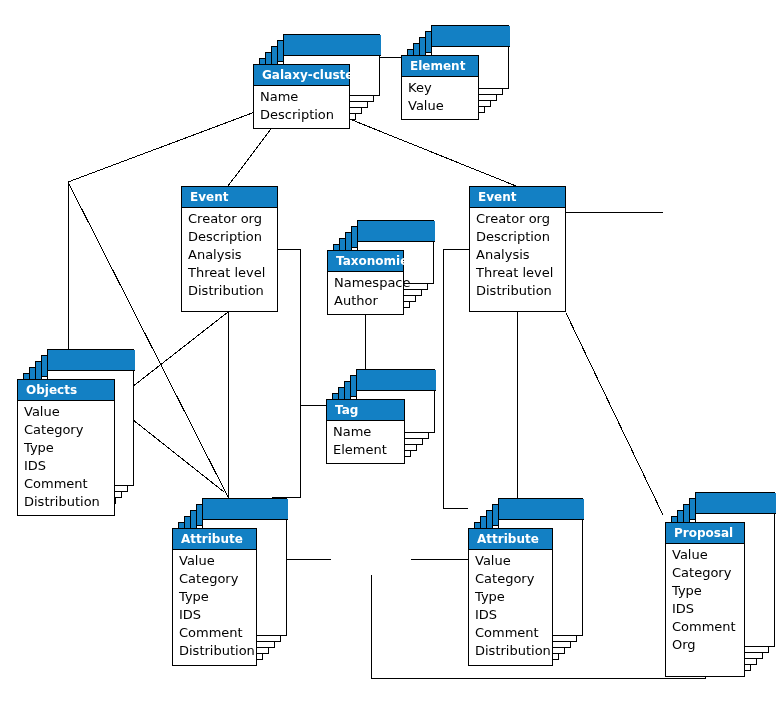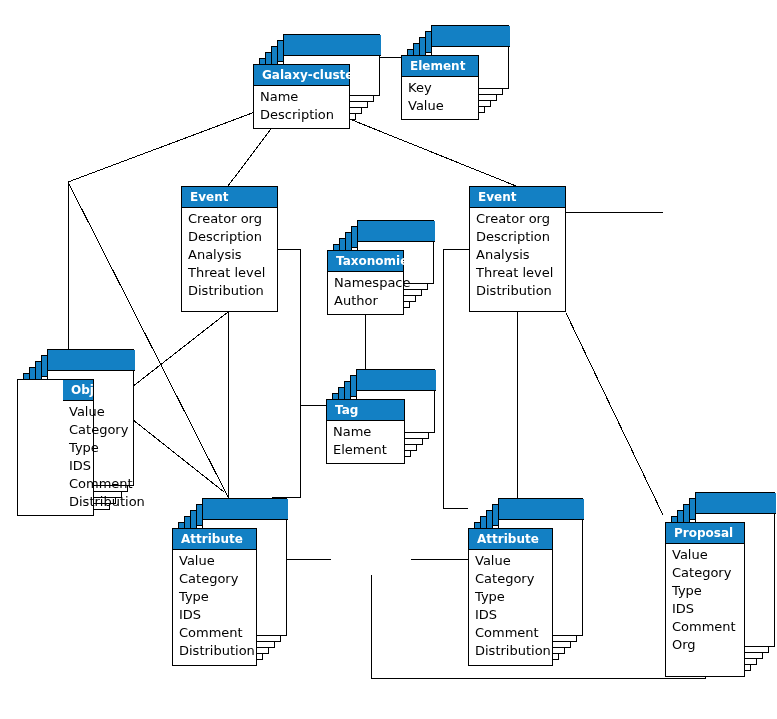--- a/index.html
+++ b/index.html
@@ -211,21 +211,21 @@
       </div>
       <div class="sheet" style="left: 18px; top: 12px; width: 87px; height: 137px; z-index: 3;">
         <div class="sheet-hdr" style="width: 87px; height: 21px;"></div>
       </div>
       <div class="sheet" style="left: 12px; top: 18px; width: 87px; height: 137px; z-index: 2;">
         <div class="sheet-hdr" style="width: 87px; height: 21px;"></div>
       </div>
       <div class="sheet" style="left: 6px; top: 24px; width: 87px; height: 137px; z-index: 1;">
         <div class="sheet-hdr" style="width: 87px; height: 21px;"></div>
       </div>
-      <div class="card" style="top: 30px; width: 77px; min-height: 137px; padding-left: 45px;">
+      <div class="card" style="top: 30px; width: 98px; min-height: 137px;">
         <div class="card-title">Objects</div>
         <div class="card-body">
           <div class="attr">Value</div>
           <div class="attr">Category</div>
           <div class="attr">Type</div>
           <div class="attr">IDS</div>
           <div class="attr">Comment</div>
           <div class="attr">Distribution</div>
         </div>
       </div>

